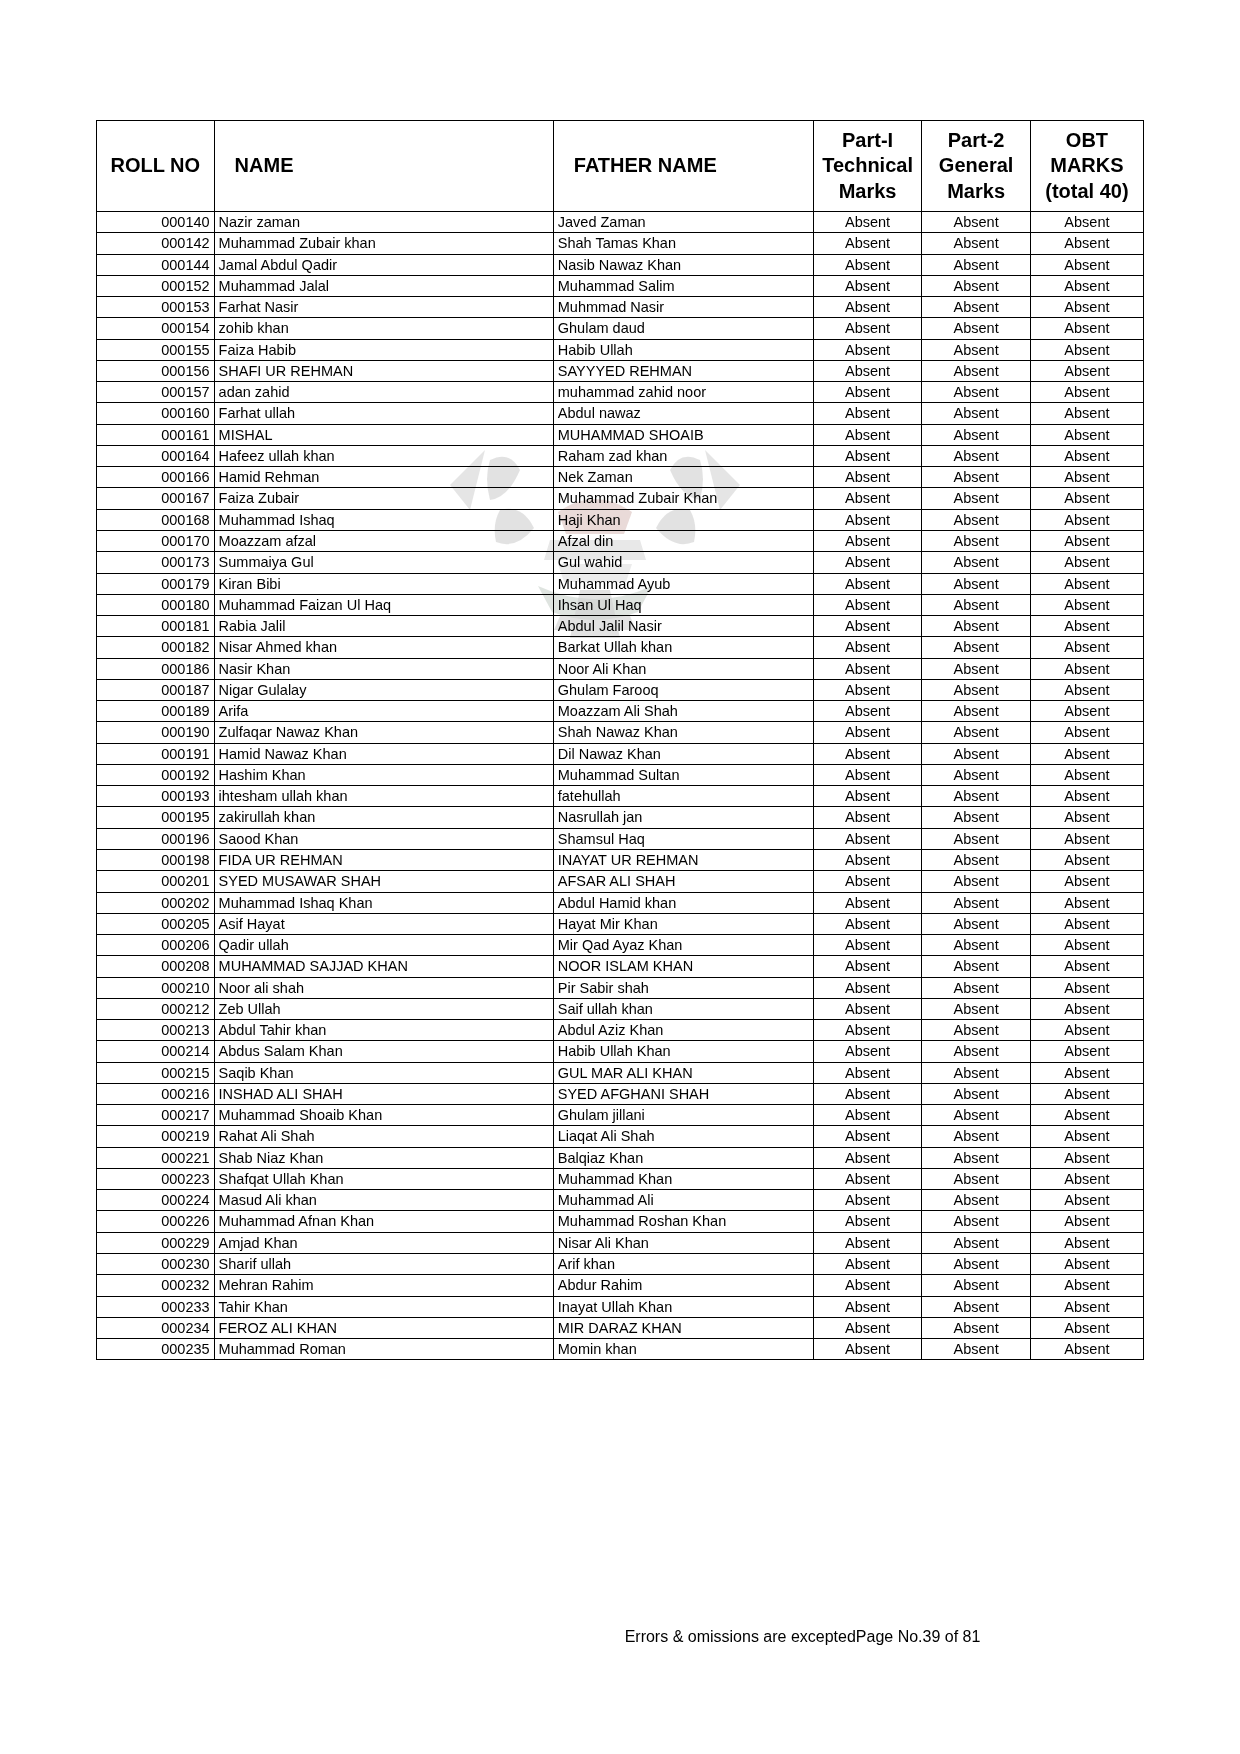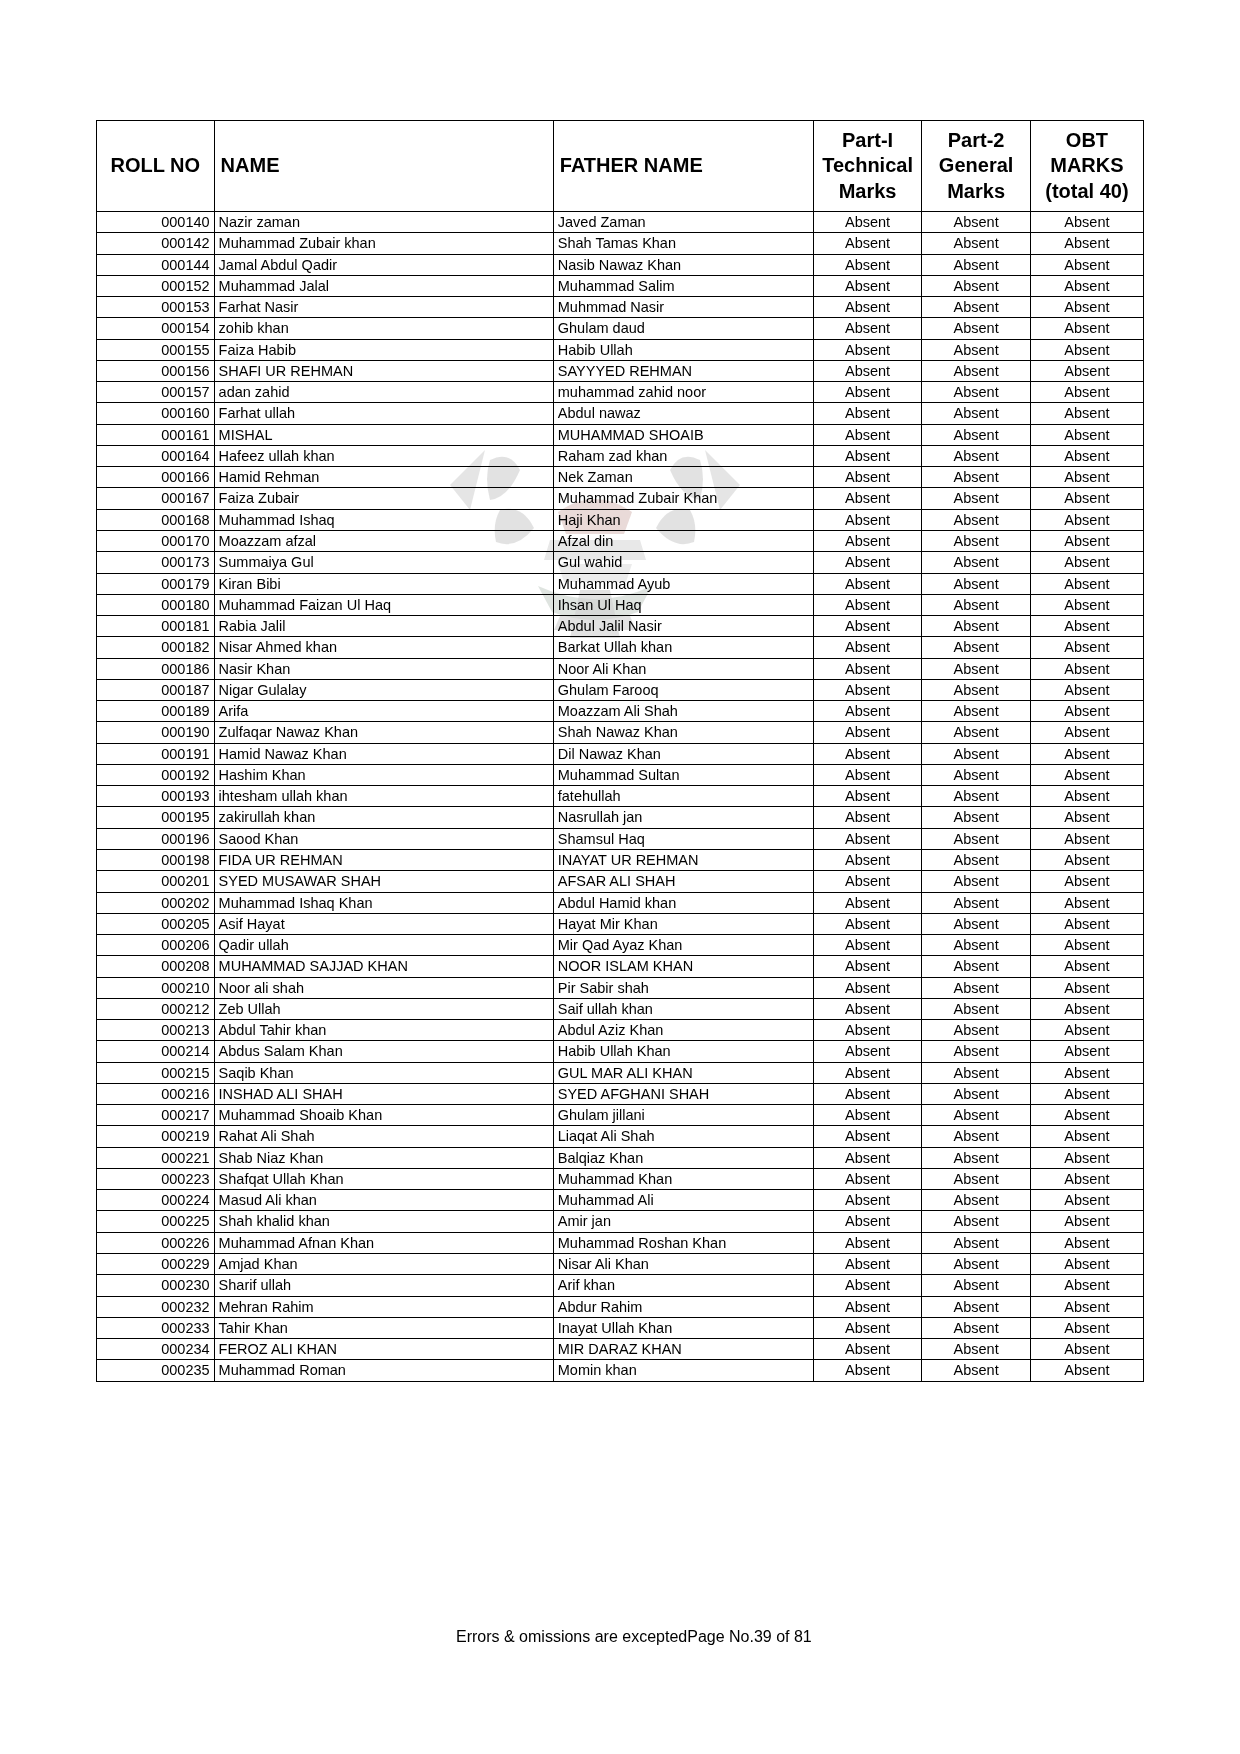--- a/index.html
+++ b/index.html
@@ -51,42 +51,42 @@
   }
   table.marks thead th {
     font-weight: bold;
     text-align: center;
     vertical-align: middle;
     height: 88px;
     font-size: 20px;
   }
   table.marks thead th.left-head {
     text-align: left;
-    padding-left: 6px;
+    padding-left: 20px;
   }
   .col-roll  { width: 104px; }
   .col-name  { width: 300px; }
   .col-father{ width: 230px; }
   .col-p1    { width: 96px; }
   .col-p2    { width: 96px; }
   .col-obt   { width: 100px; }
 
   td.roll { text-align: right; }
   td.name, td.father { text-align: left; }
   td.mark { text-align: center; }
 
   .head-lines span { display: block; }
 
   .footer {
     position: absolute;
     left: 96px;
     right: 91px;
     bottom: 108px;
     display: flex;
-    justify-content: flex-start;
+    justify-content: center;
     font-size: 16px;
   }
   .footer .note { margin-left: 360px; }
 </style>
 </head>
 <body>
 
 <div class="page">
 
   <svg class="watermark" viewBox="0 0 330 260" xmlns="http://www.w3.org/2000/svg">
@@ -514,28 +514,20 @@
         </tr>
         <tr>
           <td class="roll">000224</td>
           <td class="name">Masud Ali khan</td>
           <td class="father">Muhammad Ali</td>
           <td class="mark">Absent</td>
           <td class="mark">Absent</td>
           <td class="mark">Absent</td>
         </tr>
         <tr>
-          <td class="roll">000225</td>
-          <td class="name">Shah khalid khan</td>
-          <td class="father">Amir jan</td>
-          <td class="mark">Absent</td>
-          <td class="mark">Absent</td>
-          <td class="mark">Absent</td>
-        </tr>
-        <tr>
           <td class="roll">000226</td>
           <td class="name">Muhammad Afnan Khan</td>
           <td class="father">Muhammad Roshan Khan</td>
           <td class="mark">Absent</td>
           <td class="mark">Absent</td>
           <td class="mark">Absent</td>
         </tr>
         <tr>
           <td class="roll">000229</td>
           <td class="name">Amjad Khan</td>

